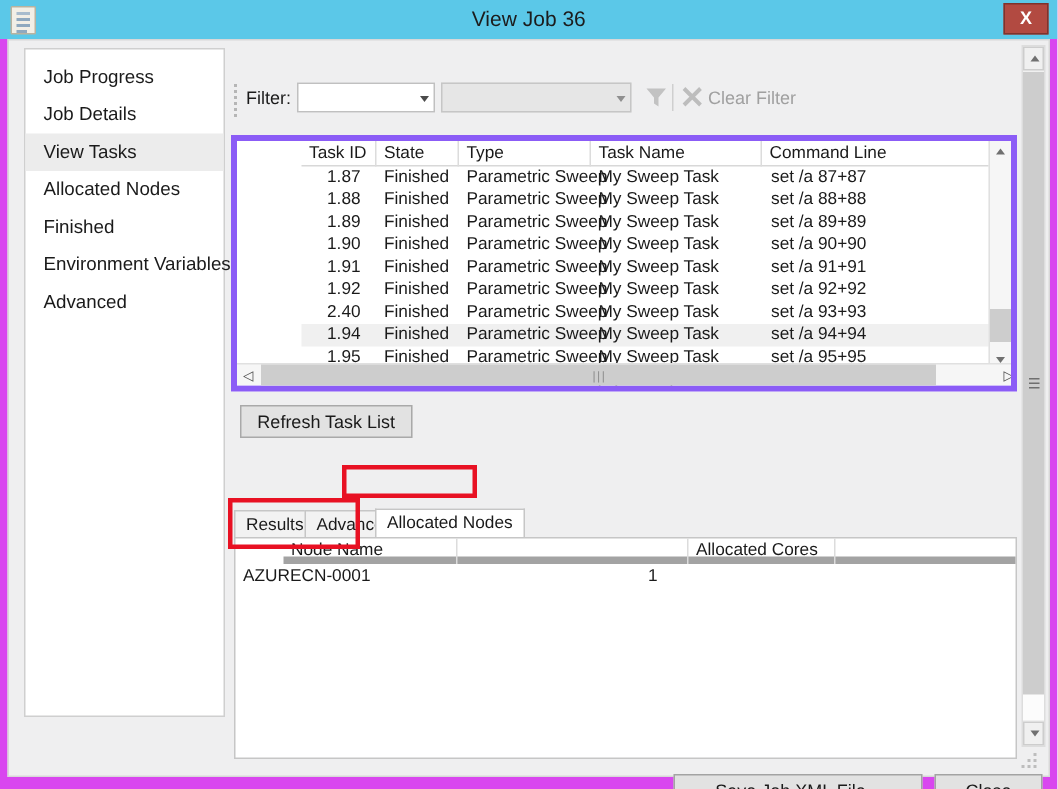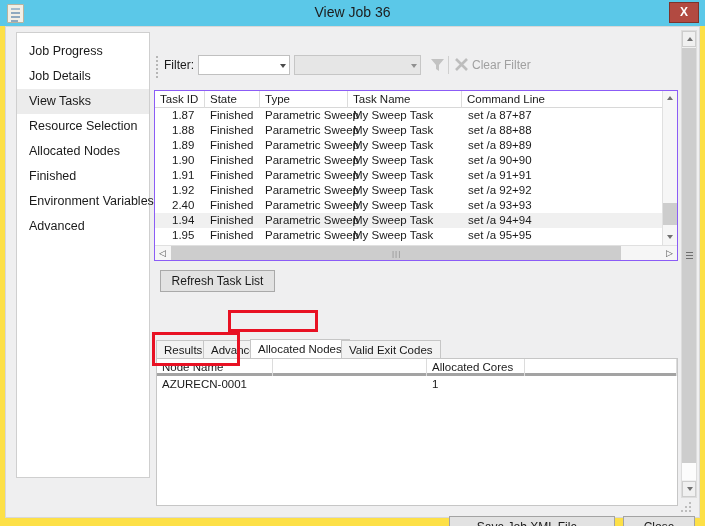--- a/index.html
+++ b/index.html
@@ -7,21 +7,21 @@
     margin: 0; padding: 0;
     width: 705px; height: 526px;
     overflow: hidden;
     font-family: "Liberation Sans", sans-serif;
     font-size: 12px;
     color: #1a1a1a;
   }
   #window {
     position: relative;
     width: 705px; height: 526px;
-    background: #fde047;
+    background: #d946ef;
   }
   
   #titlebar {
     position: absolute; left: 0; top: 0;
     width: 705px; height: 26px;
     background: #5bc8e8;
   }
   #win-icon {
     position: absolute; left: 7px; top: 4px;
     width: 17px; height: 19px;
@@ -138,22 +138,23 @@
   #clear-label {
     position: absolute; left: 318px; top: 6px;
     color: #a0a0a0;
     font-size: 12px;
   }
   
   #taskgrid {
     position: absolute; left: 0; top: 60px;
     width: 524px; height: 171px;
     background: #ffffff;
-    border: 1px solid #8b5cf6;
+    border: 4px solid #8b5cf6;
     overflow: hidden;
+    padding-left: 43px;
   }
   #tg-header {
     position: relative;
     height: 17px;
     background: #ffffff;
     border-bottom: 1px solid #d8d8d8;
     width: 524px;
   }
   .th {
     position: absolute; top: 0;
@@ -270,21 +271,22 @@
   
   #nodegrid {
     position: absolute; left: 2px; top: 328px;
     width: 522px; height: 148px;
     background: #ffffff;
     border: 1px solid #c6c6c6;
   }
   #ng-header {
     position: relative;
     height: 17px;
-    border-bottom: 3px solid #a3a3a3;
+    border-bottom: 5px solid #a3a3a3;
+    margin-left: 32px;
   }
   .ngth {
     position: absolute; top: 0;
     height: 17px; line-height: 17px;
     font-size: 11.5px;
     padding-left: 5px;
     border-right: 1px solid #dcdcdc;
     white-space: nowrap;
     cursor: pointer;
   }
@@ -374,21 +376,20 @@
     <div id="title-text">View Job 36</div>
     <div id="close-btn">X</div>
   </div>
 
   <div id="client">
 
     <div id="nav">
       <div class="nav-item">Job Progress</div>
       <div class="nav-item">Job Details</div>
       <div class="nav-item selected">View Tasks</div>
-      <div class="nav-item">Resource Selection</div>
       <div class="nav-item">Allocated Nodes</div>
       <div class="nav-item">Finished</div>
       <div class="nav-item">Environment Variables</div>
       <div class="nav-item">Advanced</div>
     </div>
 
     <div id="content">
 
       <div id="filterbar">
         <div id="grip">
@@ -519,21 +520,20 @@
           <div class="hsb-btn" id="hsb-right">▷</div>
         </div>
       </div>
 
       <div id="refresh-btn">Refresh Task List</div>
 
       <div id="tabstrip">
         <div class="tab" style="left:0">Results</div>
         <div class="tab" style="left:47px">Advanced</div>
         <div class="tab active" style="left:94px">Allocated Nodes</div>
-        <div class="tab" style="left:185px">Valid Exit Codes</div>
       </div>
 
       <div id="nodegrid">
         <div id="ng-header">
           <div class="ngth" style="left:0;width:116px">Node Name</div>
           <div class="ngth" style="left:116px;width:154px"></div>
           <div class="ngth" style="left:270px;width:98px">Allocated Cores</div>
           <div class="ngth" style="left:368px;width:152px"></div>
         </div>
         <div class="ngrow">

